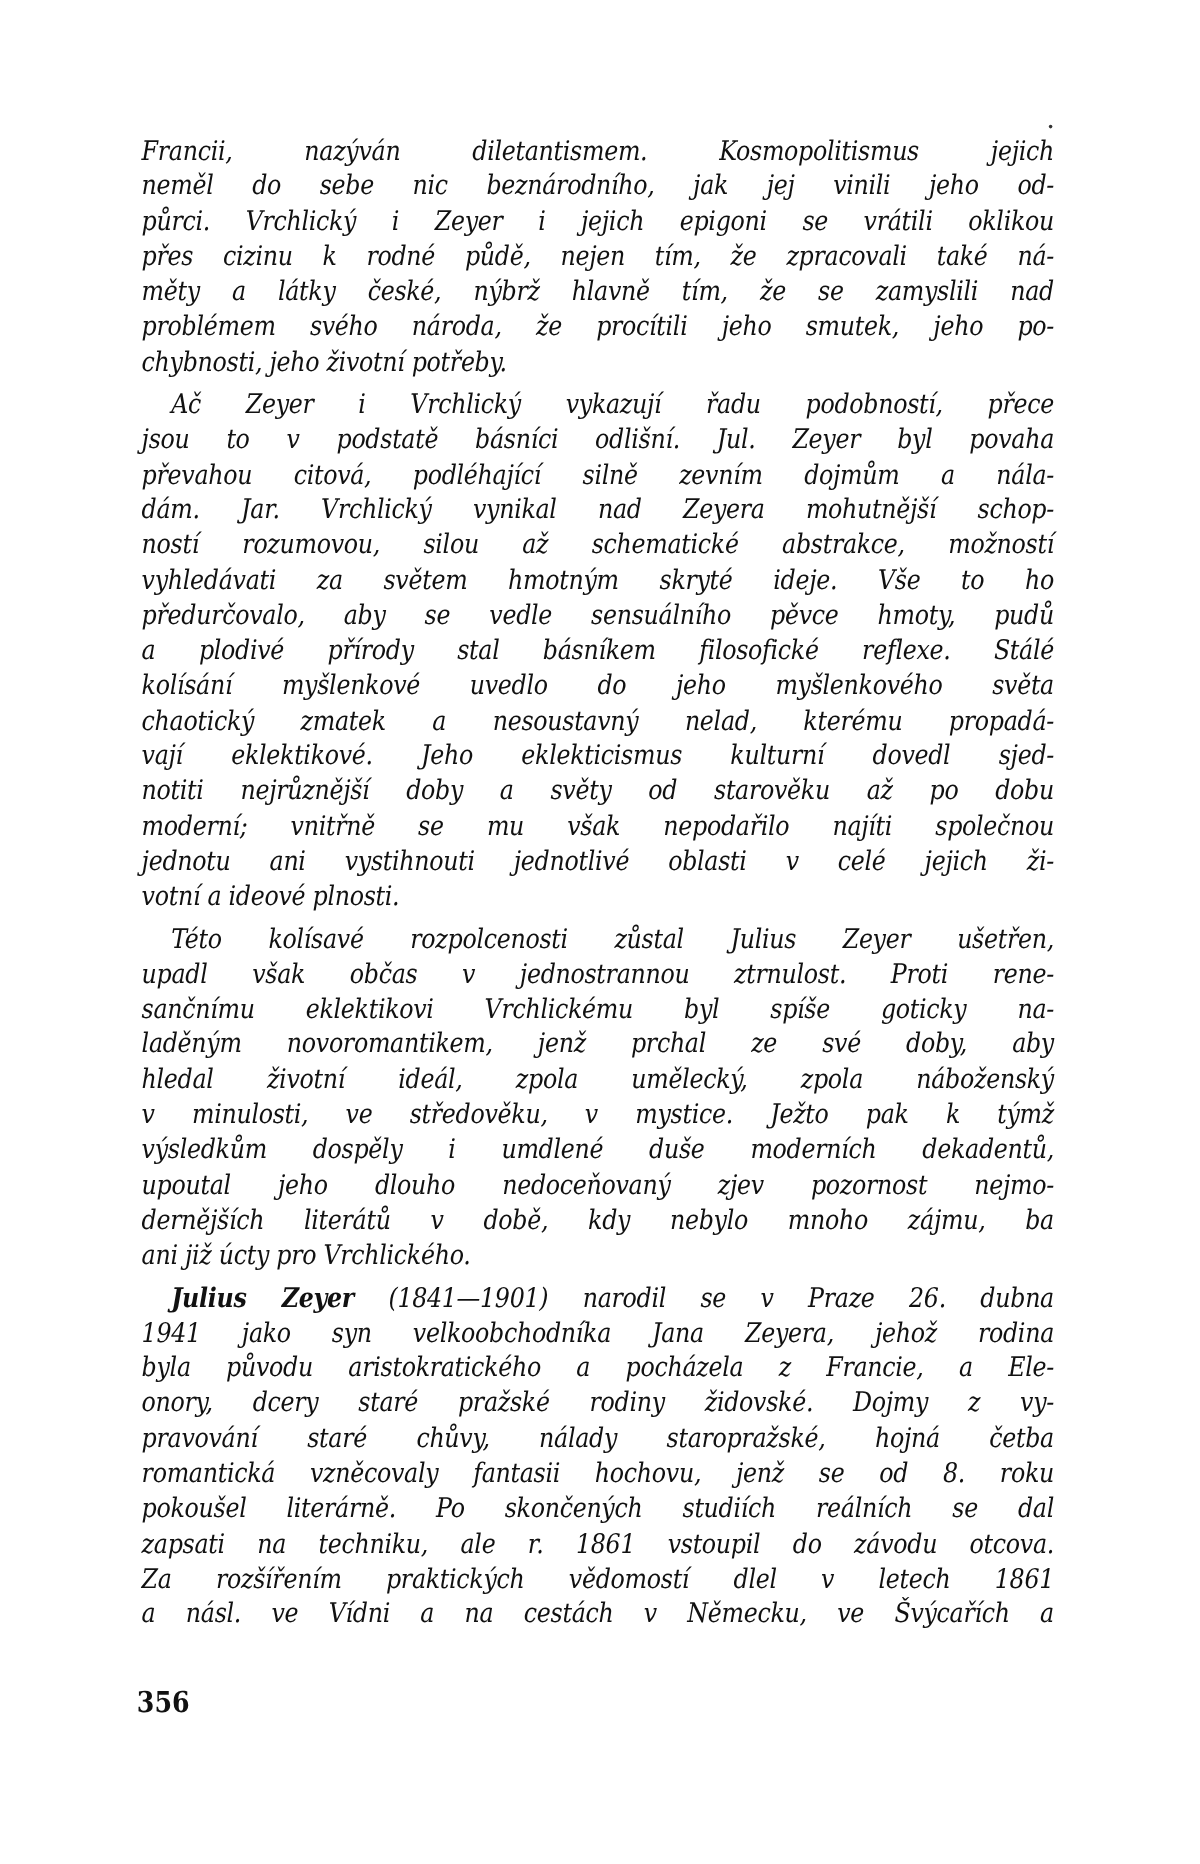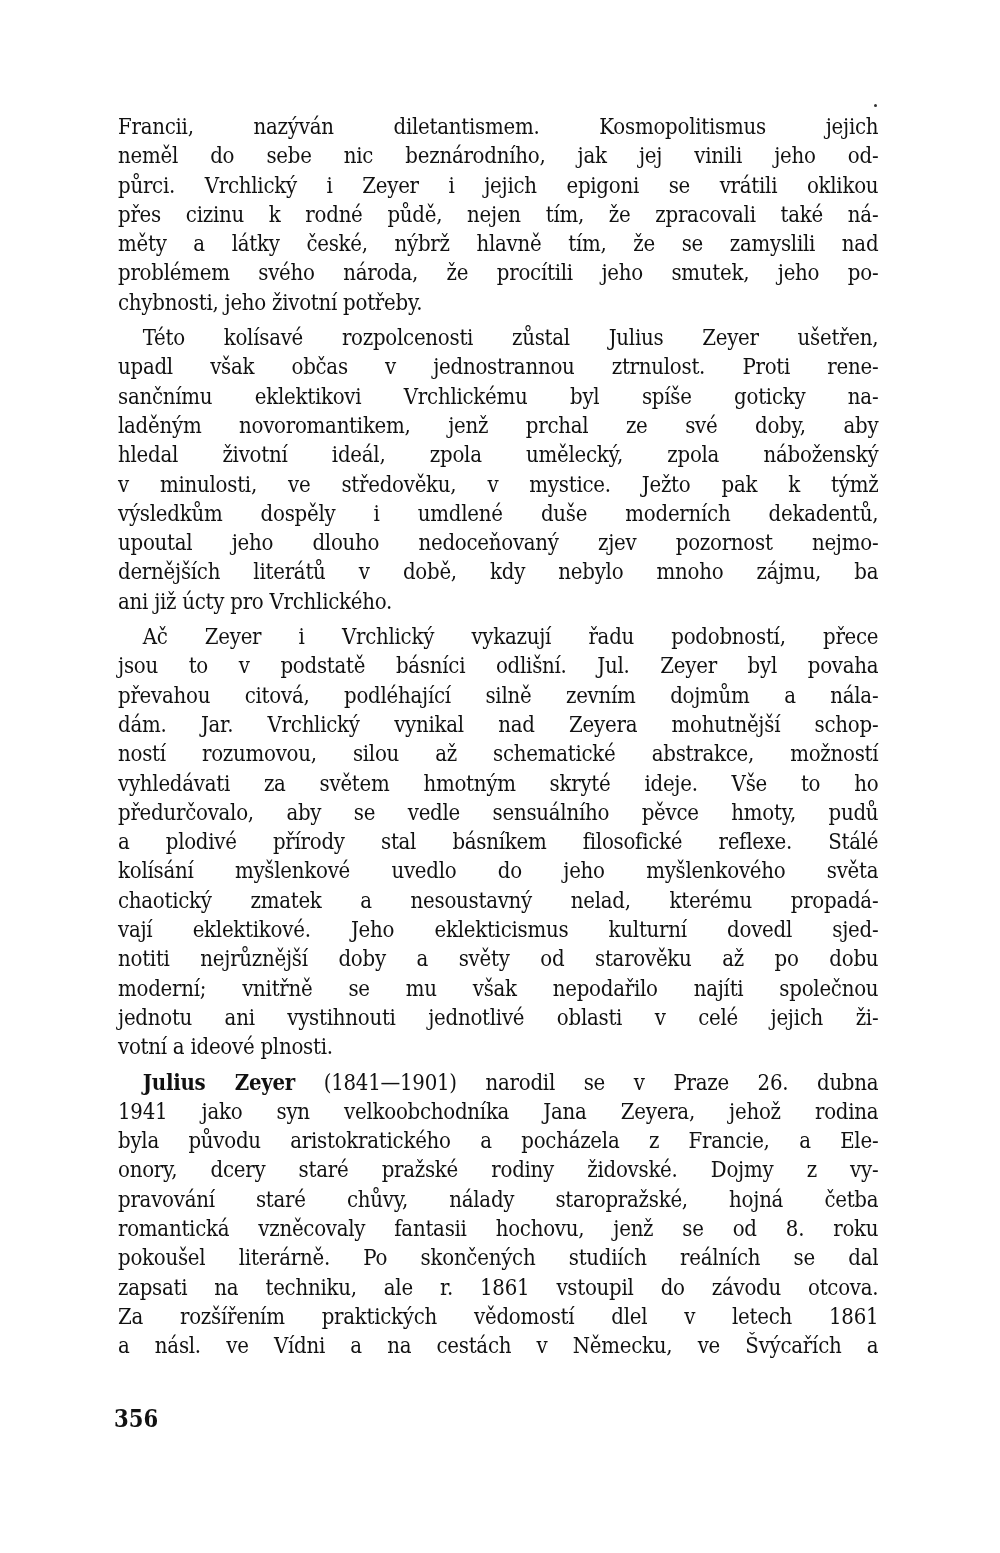--- a/index.html
+++ b/index.html
@@ -36,20 +36,21 @@
     }
     .line.last {
       text-align-last: left;
     }
     .line.indent {
       padding-left: 28px;
       width: 836px;
     }
     .para {
       margin-bottom: 6px;
+      font-style: italic;
     }
     .bold {
       font-weight: bold;
     }
     .page-number {
       position: absolute;
       left: 114px;
       top: 1404px;
       font-size: 24px;
       font-weight: bold;
@@ -74,48 +75,48 @@
     <span class="line">Francii, nazýván diletantismem. Kosmopolitismus jejich</span>
     <span class="line">neměl do sebe nic beznárodního, jak jej vinili jeho od-</span>
     <span class="line">půrci. Vrchlický i Zeyer i jejich epigoni se vrátili oklikou</span>
     <span class="line">přes cizinu k rodné půdě, nejen tím, že zpracovali také ná-</span>
     <span class="line">měty a látky české, nýbrž hlavně tím, že se zamyslili nad</span>
     <span class="line">problémem svého národa, že procítili jeho smutek, jeho po-</span>
     <span class="line last">chybnosti, jeho životní potřeby.</span>
   </div>
 
   <div class="para">
-    <span class="line indent">Této kolísavé rozpolcenosti zůstal Julius Zeyer ušetřen,</span>
-    <span class="line">upadl však občas v jednostrannou ztrnulost. Proti rene-</span>
-    <span class="line">sančnímu eklektikovi Vrchlickému byl spíše goticky na-</span>
-    <span class="line">laděným novoromantikem, jenž prchal ze své doby, aby</span>
-    <span class="line">hledal životní ideál, zpola umělecký, zpola náboženský</span>
-    <span class="line">v minulosti, ve středověku, v mystice. Ježto pak k týmž</span>
-    <span class="line">výsledkům dospěly i umdlené duše moderních dekadentů,</span>
-    <span class="line">upoutal jeho dlouho nedoceňovaný zjev pozornost nejmo-</span>
-    <span class="line">dernějších literátů v době, kdy nebylo mnoho zájmu, ba</span>
-    <span class="line last">ani již úcty pro Vrchlického.</span>
-  </div>
-
-  <div class="para">
     <span class="line indent">Ač Zeyer i Vrchlický vykazují řadu podobností, přece</span>
     <span class="line">jsou to v podstatě básníci odlišní. Jul. Zeyer byl povaha</span>
     <span class="line">převahou citová, podléhající silně zevním dojmům a nála-</span>
     <span class="line">dám. Jar. Vrchlický vynikal nad Zeyera mohutnější schop-</span>
     <span class="line">ností rozumovou, silou až schematické abstrakce, možností</span>
     <span class="line">vyhledávati za světem hmotným skryté ideje. Vše to ho</span>
     <span class="line">předurčovalo, aby se vedle sensuálního pěvce hmoty, pudů</span>
     <span class="line">a plodivé přírody stal básníkem filosofické reflexe. Stálé</span>
     <span class="line">kolísání myšlenkové uvedlo do jeho myšlenkového světa</span>
     <span class="line">chaotický zmatek a nesoustavný nelad, kterému propadá-</span>
     <span class="line">vají eklektikové. Jeho eklekticismus kulturní dovedl sjed-</span>
     <span class="line">notiti nejrůznější doby a světy od starověku až po dobu</span>
     <span class="line">moderní; vnitřně se mu však nepodařilo najíti společnou</span>
     <span class="line">jednotu ani vystihnouti jednotlivé oblasti v celé jejich ži-</span>
     <span class="line last">votní a ideové plnosti.</span>
+  </div>
+
+  <div class="para">
+    <span class="line indent">Této kolísavé rozpolcenosti zůstal Julius Zeyer ušetřen,</span>
+    <span class="line">upadl však občas v jednostrannou ztrnulost. Proti rene-</span>
+    <span class="line">sančnímu eklektikovi Vrchlickému byl spíše goticky na-</span>
+    <span class="line">laděným novoromantikem, jenž prchal ze své doby, aby</span>
+    <span class="line">hledal životní ideál, zpola umělecký, zpola náboženský</span>
+    <span class="line">v minulosti, ve středověku, v mystice. Ježto pak k týmž</span>
+    <span class="line">výsledkům dospěly i umdlené duše moderních dekadentů,</span>
+    <span class="line">upoutal jeho dlouho nedoceňovaný zjev pozornost nejmo-</span>
+    <span class="line">dernějších literátů v době, kdy nebylo mnoho zájmu, ba</span>
+    <span class="line last">ani již úcty pro Vrchlického.</span>
   </div>
 
   <div class="para">
     <span class="line indent"><span class="bold">Julius Zeyer</span><span> (1841—1901) narodil se v Praze 26. dubna</span></span>
     <span class="line">1941 jako syn velkoobchodníka Jana Zeyera, jehož rodina</span>
     <span class="line">byla původu aristokratického a pocházela z Francie, a Ele-</span>
     <span class="line">onory, dcery staré pražské rodiny židovské. Dojmy z vy-</span>
     <span class="line">pravování staré chůvy, nálady staropražské, hojná četba</span>
     <span class="line">romantická vzněcovaly fantasii hochovu, jenž se od 8. roku</span>
     <span class="line">pokoušel literárně. Po skončených studiích reálních se dal</span>

